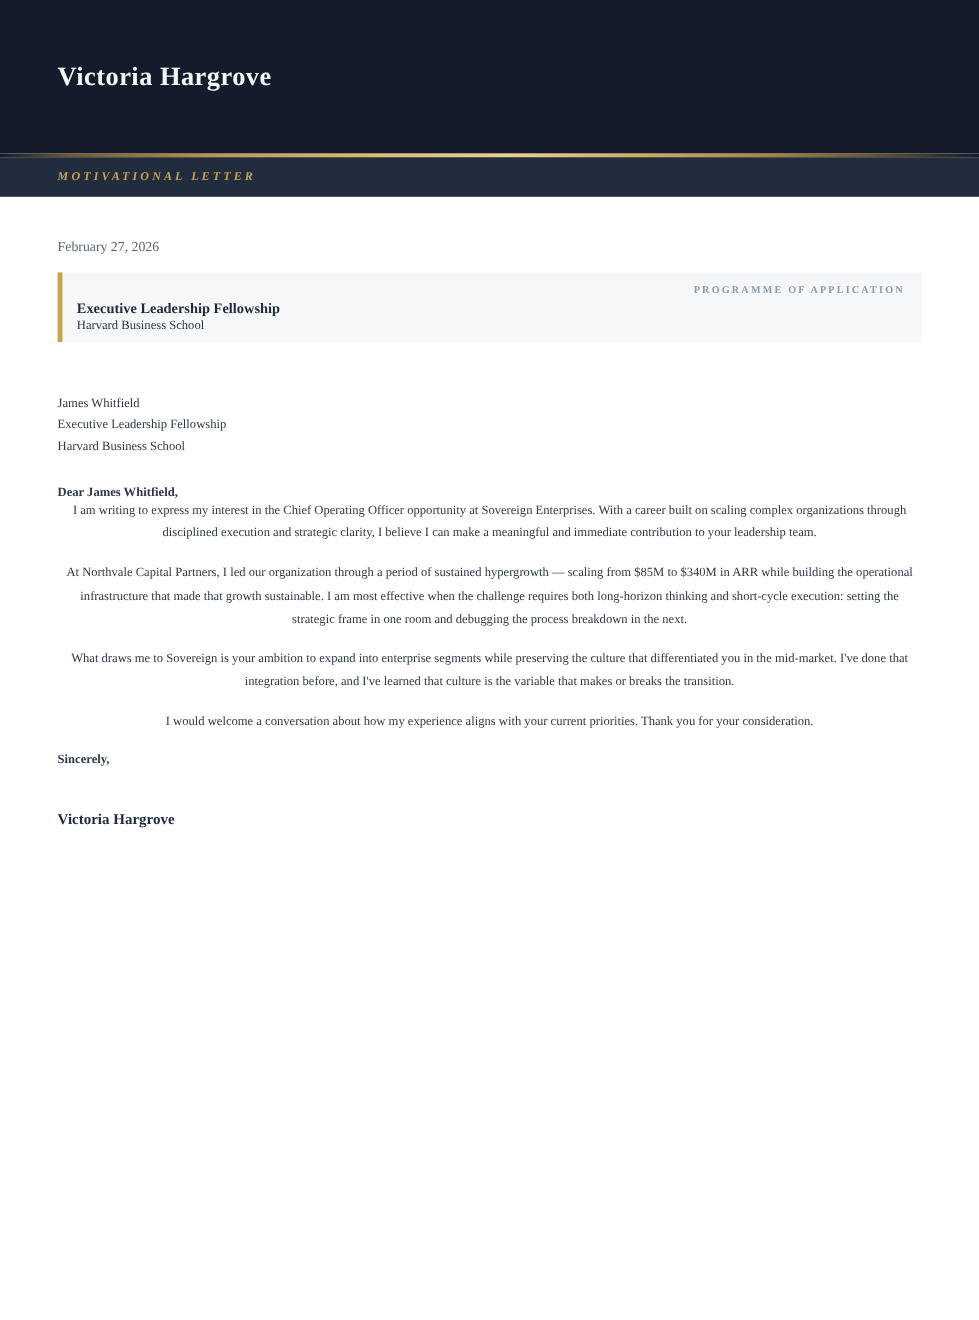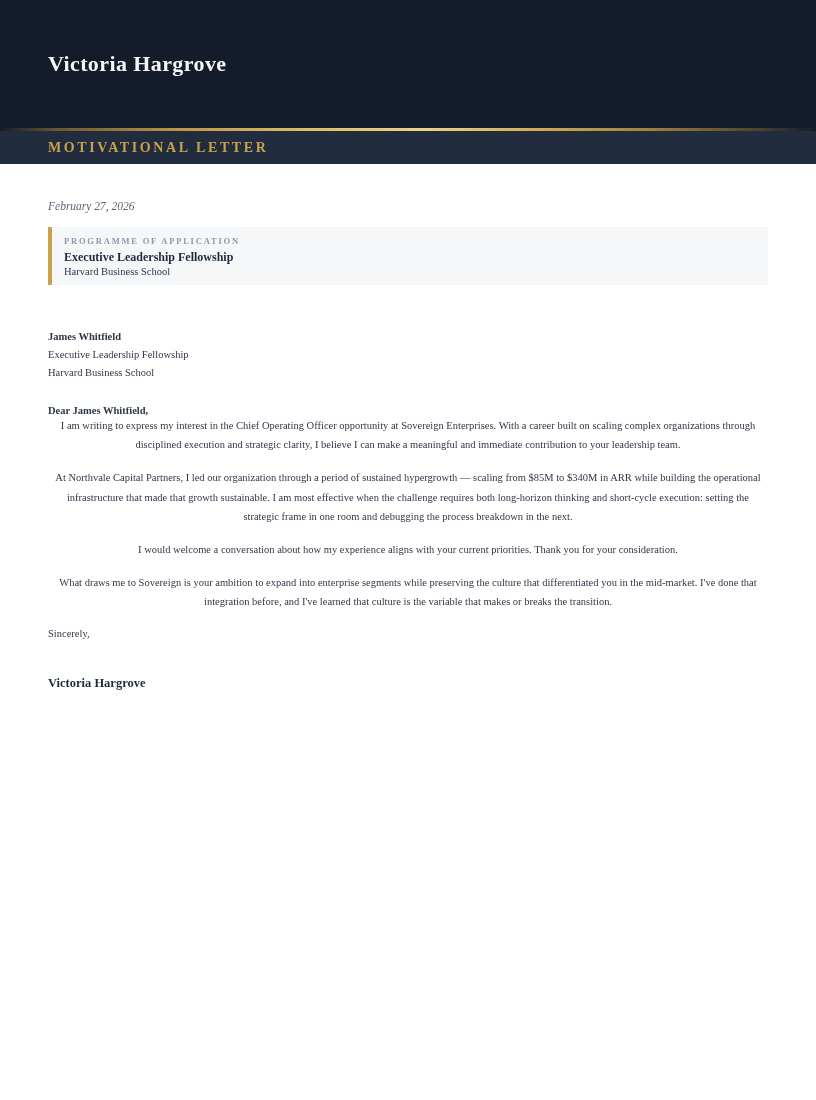--- a/index.html
+++ b/index.html
@@ -47,68 +47,69 @@
       #ecd189 52%, #d2a955 66%, #a07f3e 80%, #4a422b 93%, #141c2b 100%);
   }
   .section-band{
     background:var(--band-bg);
     height:33px;
     display:flex;align-items:center;
     padding:0 48px;
   }
   .section-band-label{
     color:var(--gold);
-    font-size:14px;font-weight:bold;letter-spacing:2.6px;
+    font-size:10px;font-weight:bold;letter-spacing:2.6px;font-style:italic;
   }
 
   
   .content{padding:36px 48px 0 48px;}
   .letter-date{
-    font-style:italic;
     color:var(--date-color);
     font-size:11.5px;
     margin-bottom:15px;
   }
   .programme-callout{
     background:var(--callout-bg);
     border-left:4px solid var(--gold);
     padding:9px 14px 8px 12px;
     margin-bottom:21px;
   }
   .programme-eyebrow{
     color:var(--eyebrow-color);
     font-size:8.5px;font-weight:bold;letter-spacing:1.8px;
     margin-bottom:4px;
+    text-align:right;
   }
   .programme-title{
     color:var(--navy-deep);
     font-size:12px;font-weight:bold;
     margin-bottom:1px;
   }
   .programme-institution{
     color:var(--ink);
     font-size:10.5px;
   }
   .recipient-block{
     font-size:10.5px;line-height:18px;
     margin-bottom:23px;
   }
-  .recipient-name{font-weight:bold;margin-top:43px;}
+  .recipient-name{font-weight:normal;margin-top:43px;}
   .salutation{
     font-size:10.5px;font-weight:bold;
   }
   .body-paragraph{
     font-size:10.5px;line-height:19.2px;
     margin-bottom:14px;
     color:var(--ink);
     text-align:center;
   }
   .closing{
     font-size:10.5px;
     margin-top:16px;
+    font-weight:bold;
   }
   .signature{
     font-size:12.5px;font-weight:bold;
     color:var(--navy-deep);
     margin-top:37px;
   }
 </style>
 </head>
 <body>
 
@@ -137,21 +138,21 @@
     <section class="recipient-block">
       <div class="recipient-name">James Whitfield</div>
       <div>Executive Leadership Fellowship</div>
       <div>Harvard Business School</div>
     </section>
 
     <div class="salutation">Dear James Whitfield,</div>
 
     <p class="body-paragraph">I am writing to express my interest in the Chief Operating Officer opportunity at Sovereign Enterprises. With a career built on scaling complex organizations through disciplined execution and strategic clarity, I believe I can make a meaningful and immediate contribution to your leadership team.</p>
     <p class="body-paragraph">At Northvale Capital Partners, I led our organization through a period of sustained hypergrowth — scaling from $85M to $340M in ARR while building the operational infrastructure that made that growth sustainable. I am most effective when the challenge requires both long-horizon thinking and short-cycle execution: setting the strategic frame in one room and debugging the process breakdown in the next.</p>
+    <p class="body-paragraph">What draws me to Sovereign is your ambition to expand into enterprise segments while preserving the culture that differentiated you in the mid-market. I've done that integration before, and I've learned that culture is the variable that makes or breaks the transition.</p>
     <p class="body-paragraph">I would welcome a conversation about how my experience aligns with your current priorities. Thank you for your consideration.</p>
-    <p class="body-paragraph">What draws me to Sovereign is your ambition to expand into enterprise segments while preserving the culture that differentiated you in the mid-market. I've done that integration before, and I've learned that culture is the variable that makes or breaks the transition.</p>
 
     <div class="closing">Sincerely,</div>
 
     <div class="signature">Victoria Hargrove</div>
 
   </main>
 </div>
 
 </body></html>

